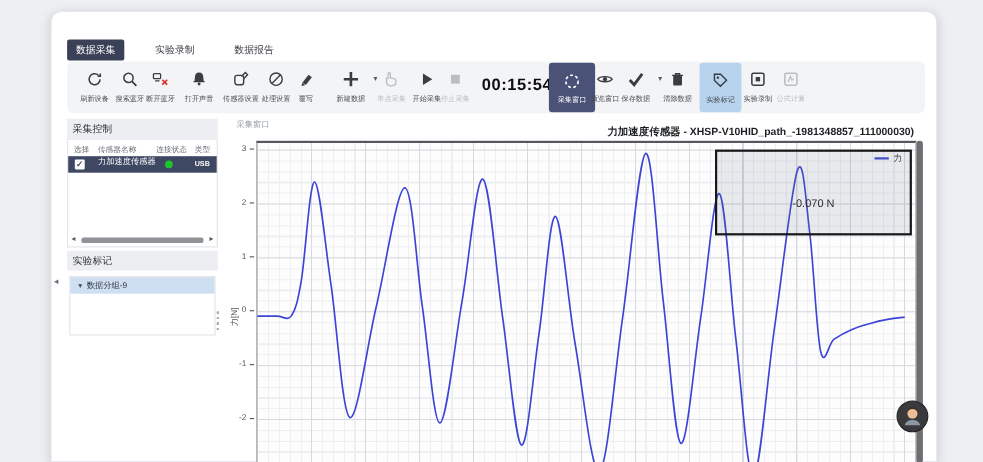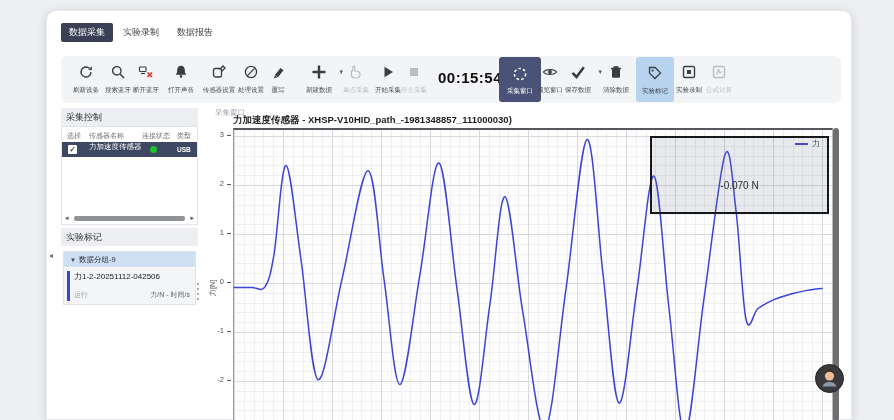--- a/index.html
+++ b/index.html
@@ -2,21 +2,21 @@
 <html><head>
 <meta charset="utf-8">
 <style>
   html,body{margin:0;padding:0}
   body{position:relative;width:894px;height:420px;overflow:hidden;background:#edeff2;
        font-family:"Liberation Sans",sans-serif;-webkit-font-smoothing:antialiased}
   .window{position:absolute;left:46px;top:10px;width:806px;height:410px;background:#fff;
           border-radius:10px 10px 0 0;box-shadow:0 2px 10px rgba(30,35,50,.16);border:1px solid #e6e8ec;box-sizing:border-box}
 
   
-  #tabbar{position:absolute;left:14px;top:12px;display:flex;gap:2px}
+  #tabbar{position:absolute;left:14px;top:25px;display:flex;gap:20px}
   .tab{font-size:9px;padding:3px 8px;color:#3a3d44;cursor:pointer;white-space:nowrap}
   .tab.active{background:#3a4156;color:#fff;border-radius:2px}
 
   
   #toolbar{position:absolute;left:14px;top:45px;width:780px;height:47px;background:#f3f4f6;border-radius:6px}
   .tb-item{position:absolute;top:0;width:40px;height:47px;text-align:center;color:#3a3d43;cursor:pointer}
   .tb-icon{position:absolute;left:50%;top:8px;width:16px;height:16px;margin-left:-8px}
   .tb-icon svg{width:16px;height:16px;display:block}
   .tb-label{position:absolute;left:-6px;right:-6px;top:30px;font-size:6.5px;color:#4a4d53;white-space:nowrap}
   .tb-item.disabled{color:#b9bdc4}
@@ -54,21 +54,21 @@
   .item-name{position:absolute;left:10px;top:3px;font-size:8px;color:#16181c;white-space:nowrap}
   .item-status{position:absolute;left:10px;bottom:4px;font-size:7px;color:#9aa0a8}
   .item-axes{position:absolute;right:5px;bottom:4px;font-size:7px;color:#5a5f66}
 
   #splitter{position:absolute;left:150px;top:272px;width:2px;height:18px;
             background:repeating-linear-gradient(180deg,#a7abb2 0 2px,transparent 2px 5px)}
   #collapse{position:absolute;left:2px;top:240px;font-size:8px;color:#6a6e75;cursor:pointer}
 
   
   #chart-label{position:absolute;left:168px;top:97px;font-size:7.5px;color:#9aa0a8}
-  #chart-title{position:absolute;left:186px;top:103px;width:598px;text-align:left;font-size:9.5px;
+  #chart-title{position:absolute;left:186px;top:103px;width:598px;text-align:right;font-size:9.5px;
                font-weight:bold;color:#1c1e22;white-space:nowrap}
   #plot{position:absolute;left:186px;top:117px;width:598px;height:293px;
         border-top:2px solid #54575c;border-left:1px solid #989ba0;border-right:1px solid #b5b8bc;
         background-color:#fdfdfe;
         background-image:
           repeating-linear-gradient(90deg,#d6d9dd 0 1px,transparent 1px 49px),
           repeating-linear-gradient(180deg,#d6d9dd 0 1px,transparent 1px 49px),
           repeating-linear-gradient(90deg,#edeff1 0 1px,transparent 1px 9.8px),
           repeating-linear-gradient(180deg,#edeff1 0 1px,transparent 1px 9.8px);
         background-position:0 0,0 6px,0 0,0 6px}
@@ -282,26 +282,20 @@
       <span class="hs-arrow" style="right:0">▸</span>
       <span class="hs-thumb"></span>
     </div>
   </div>
 
   <div class="panel-h" style="top:217px">实验标记</div>
   <div id="data-box">
     <div class="group-h">
       <span class="group-arrow">▼</span><span>数据分组-9</span>
     </div>
-    <div class="ditem">
-      <span class="item-bar" id="item-bar" style="background: rgb(55, 73, 200);"></span>
-      <span class="item-name">力1-2-20251112-042506</span>
-      <span class="item-status">运行</span>
-      <span class="item-axes">力/N - 时间/s</span>
-    </div>
   </div>
 
   <div id="splitter"></div>
   <div id="collapse">◂</div>
 
   <div id="chart-label">采集窗口</div>
   <div id="chart-title">力加速度传感器 - XHSP-V10HID_path_-1981348857_111000030)</div>
 
   <div id="yticks">
       <span class="ytick-label" style="top: 2px;">3</span>

